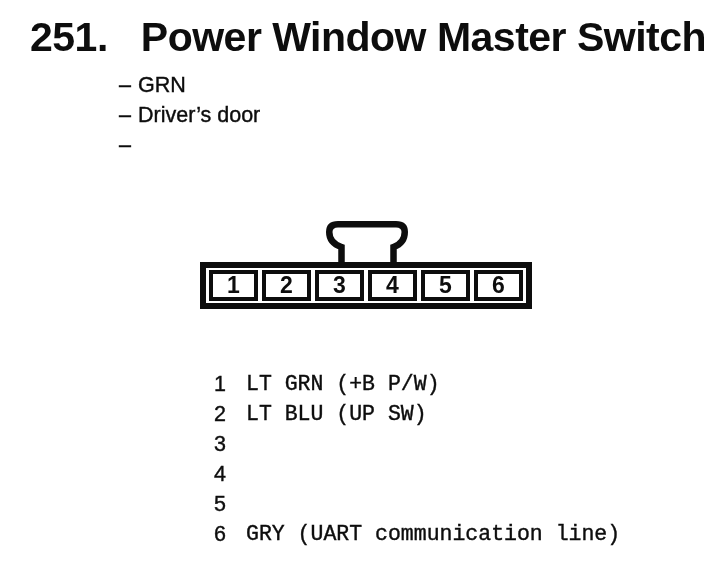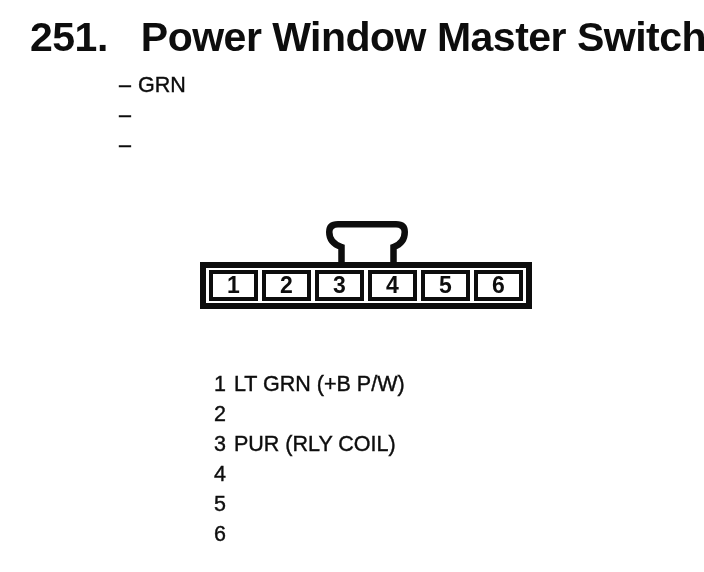--- a/index.html
+++ b/index.html
@@ -94,38 +94,39 @@
     height: 30px;
     align-items: center;
     white-space: nowrap;
   }
   .pinout-row .pin-num {
     display: inline-block;
     width: 15px;
     flex: 0 0 15px;
     text-align: left;
   }
-  .pinout-row .wire-desc { margin-left: 5px; }
+  .pinout-row .wire-desc { margin-left: 17px; font-family: Liberation Mono, monospace; }
 </style>
 </head>
 <body>
 
 <div class="page">
 
   <div class="title-line">
     <span>251.</span><span class="page-title">Power Window Master Switch</span>
   </div>
 
   <div class="detail-list">
     <div class="detail-item">
       <span class="dash">–</span>
       <span>GRN</span>
     </div>
     <div class="detail-item">
       <span class="dash">–</span>
+      <span>Driver’s door</span>
     </div>
     <div class="detail-item">
       <span class="dash">–</span>
     </div>
   </div>
 
   <div class="connector-diagram">
     <svg class="latch-svg" viewBox="0 0 96 52">
       <path d="M 23.5,52 L 23.5,30 Q 11.25,26 11.25,15 Q 11.25,7.25 20,7.25 L 78,7.25 Q 86.75,7.25 86.75,15 Q 86.75,26 75.5,30 L 75.5,52" fill="#ffffff" stroke="#0d0d0d" stroke-width="6.5"></path>
     </svg>
@@ -151,29 +152,30 @@
     </div>
   </div>
 
   <div class="pinout-table">
     <div class="pinout-row">
       <span class="pin-num">1</span>
       <span class="wire-desc">LT GRN (+B P/W)</span>
     </div>
     <div class="pinout-row">
       <span class="pin-num">2</span>
+      <span class="wire-desc">LT BLU (UP SW)</span>
     </div>
     <div class="pinout-row">
       <span class="pin-num">3</span>
-      <span class="wire-desc">PUR (RLY COIL)</span>
     </div>
     <div class="pinout-row">
       <span class="pin-num">4</span>
     </div>
     <div class="pinout-row">
       <span class="pin-num">5</span>
     </div>
     <div class="pinout-row">
       <span class="pin-num">6</span>
+      <span class="wire-desc">GRY (UART communication line)</span>
     </div>
   </div>
 
 </div>
 
 </body></html>

